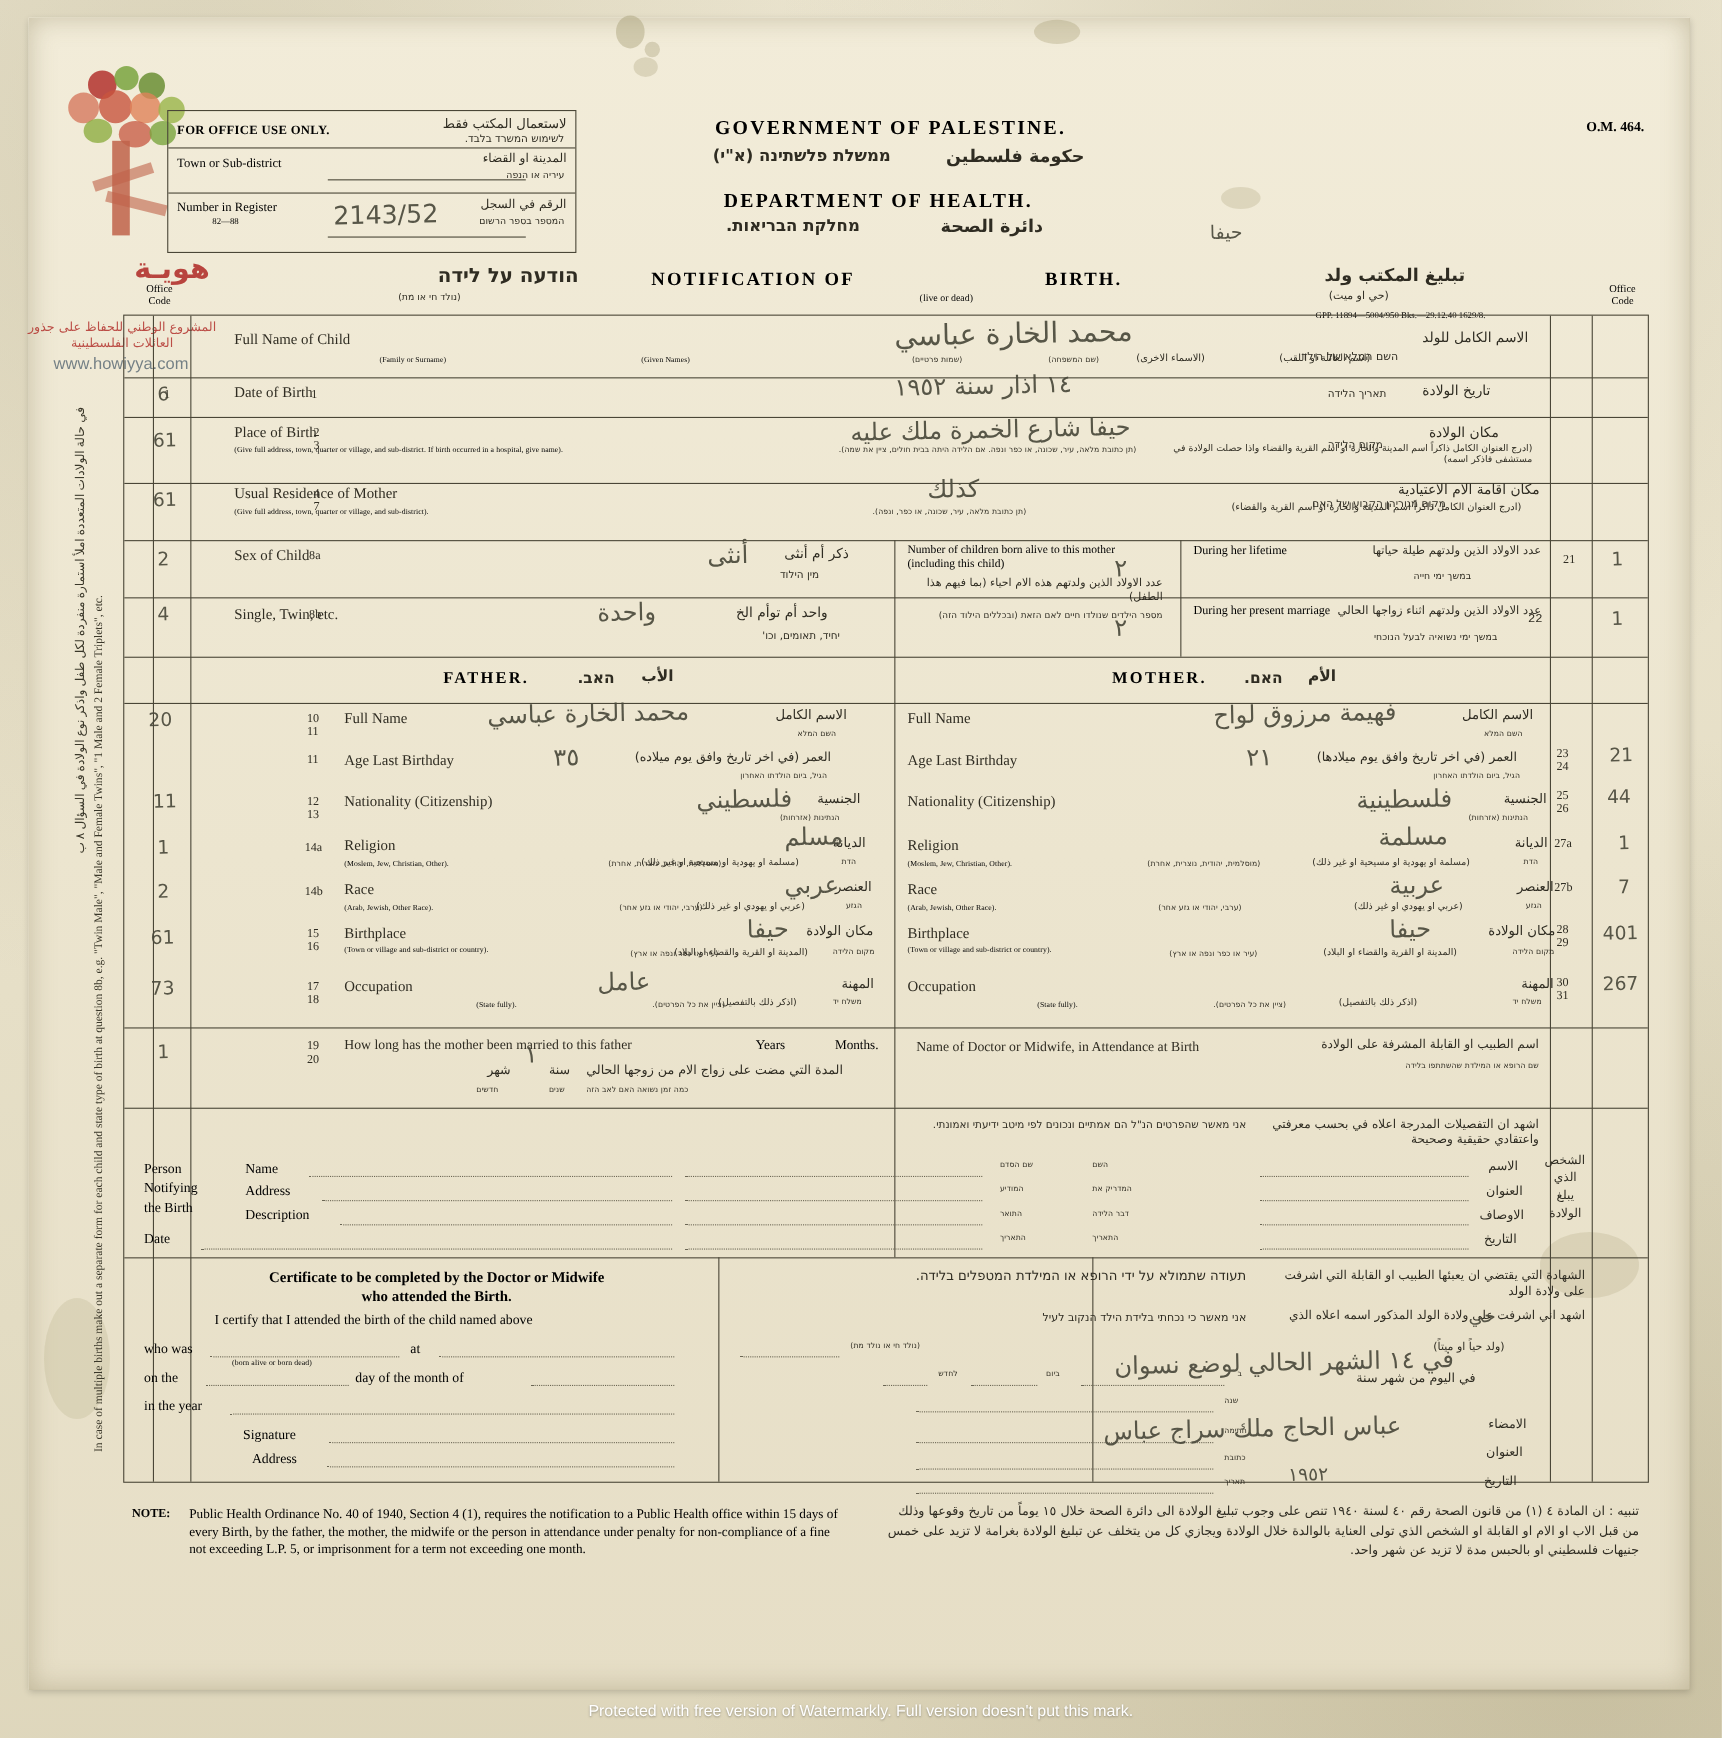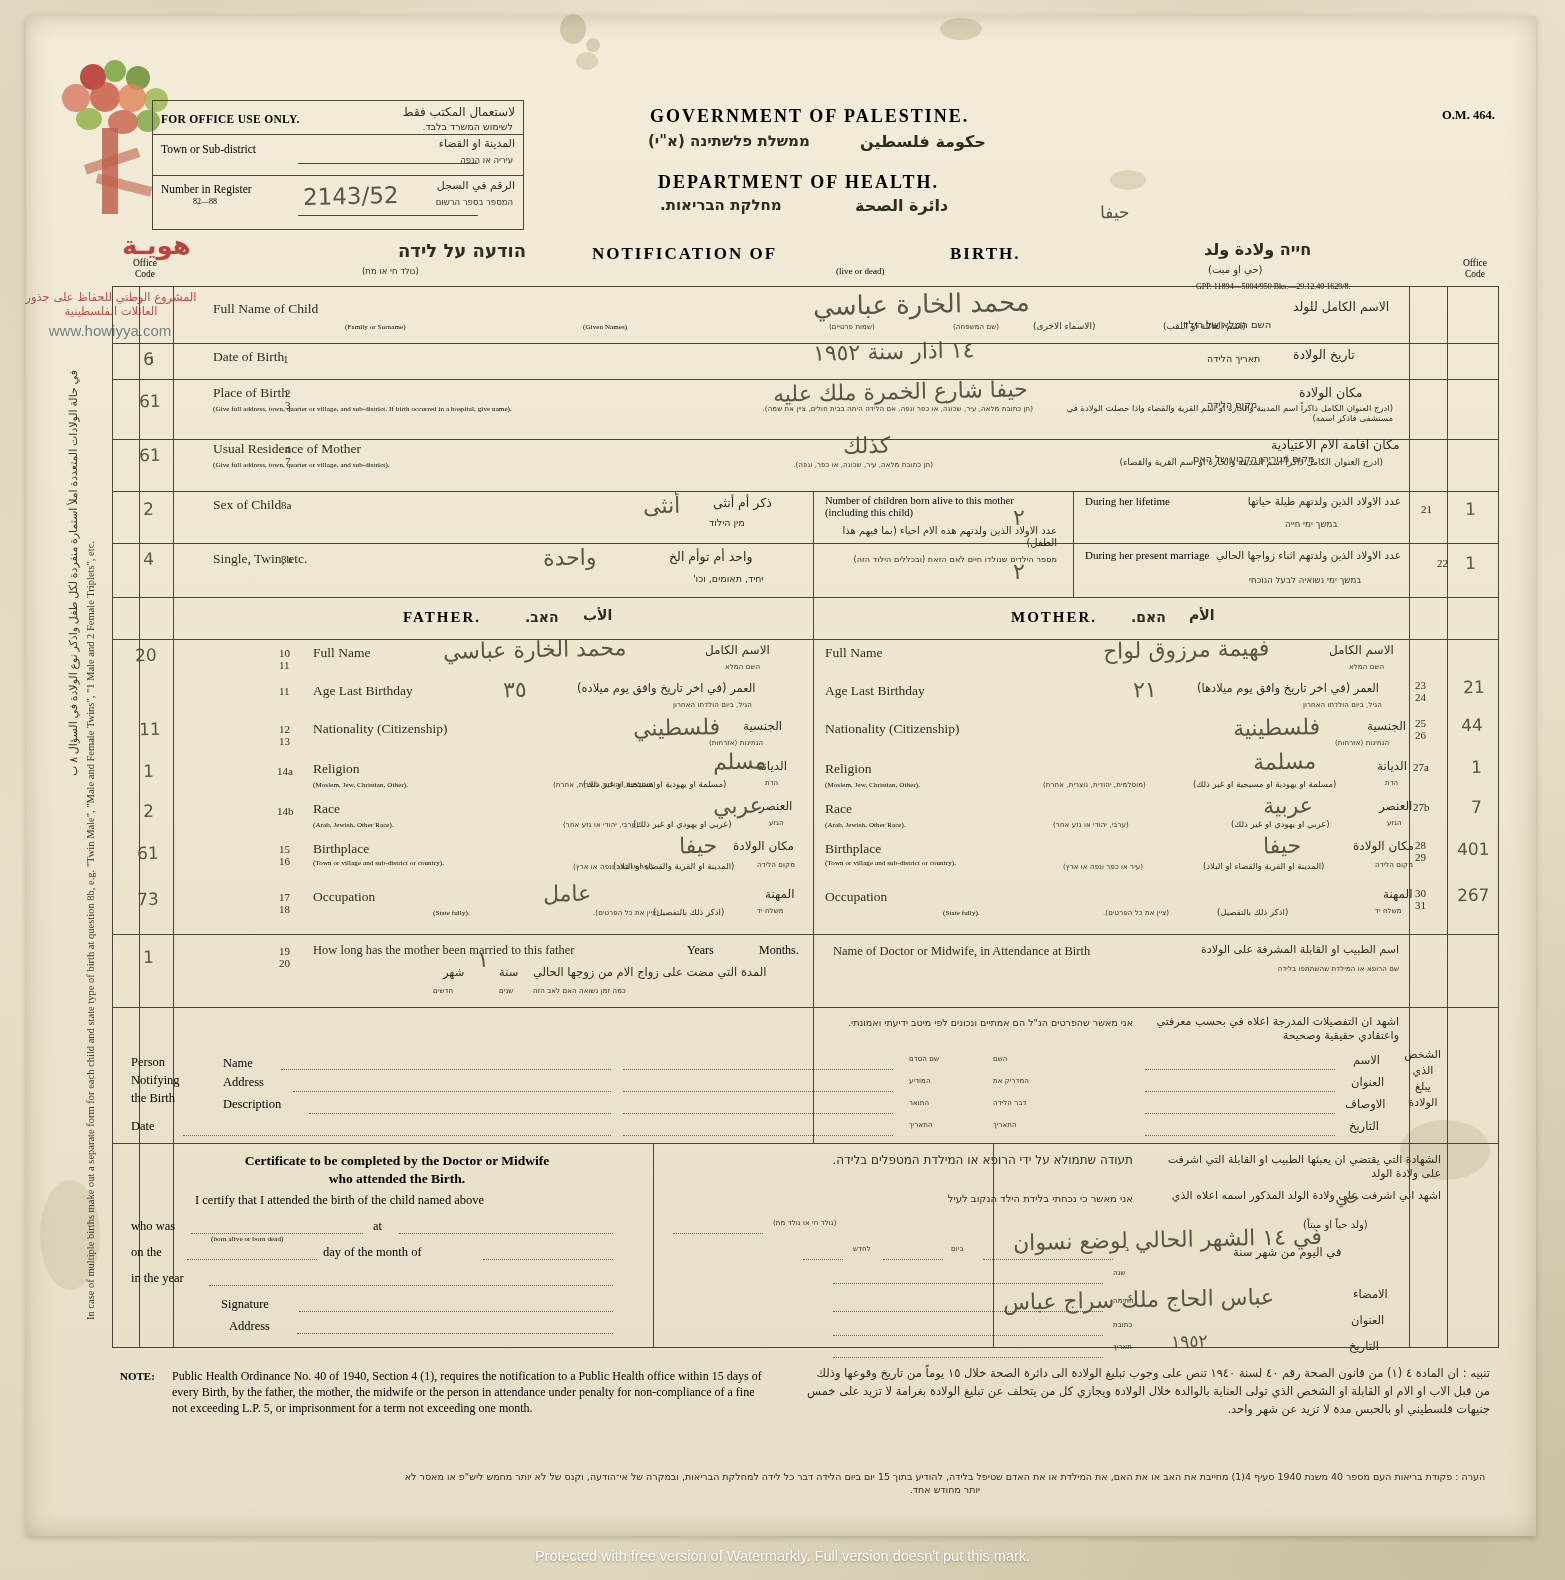--- a/index.html
+++ b/index.html
@@ -127,21 +127,21 @@
   <div class="he" style="position:absolute;left:648px;top:132px;font-size:15px;font-weight:bold;">ממשלת פלשתינה (א"י)</div>
   <div class="en ttl" style="position:absolute;left:658px;top:172px;font-size:18px;font-weight:bold;">DEPARTMENT OF HEALTH.</div>
   <div class="ar" style="position:absolute;left:855px;top:196px;font-size:16px;font-weight:bold;">دائرة الصحة</div>
   <div class="he" style="position:absolute;left:660px;top:196px;font-size:15px;font-weight:bold;">מחלקת הבריאות.</div>
 
   <div class="en ttl" style="position:absolute;left:592px;top:244px;font-size:17px;font-weight:bold;">NOTIFICATION OF</div>
   <div class="en" style="position:absolute;left:836px;top:266px;font-size:9px;">(live or dead)</div>
   <div class="en ttl" style="position:absolute;left:950px;top:244px;font-size:17px;font-weight:bold;">BIRTH.</div>
   <div class="he" style="position:absolute;left:398px;top:240px;font-size:18px;font-weight:bold;">הודעה על לידה</div>
   <div class="he" style="position:absolute;left:362px;top:266px;font-size:8.5px;">(נולד חי או מת)</div>
-  <div class="ar" style="position:absolute;left:1204px;top:240px;font-size:16px;font-weight:bold;">חייה ولادة ولد</div>
+  <div class="ar" style="position:absolute;left:1204px;top:240px;font-size:16px;font-weight:bold;">تبليغ المكتب ولد</div>
   <div class="ar" style="position:absolute;left:1208px;top:264px;font-size:10px;">(حي او ميت)</div>
 
   <div class="en" style="position:absolute;left:1442px;top:108px;font-size:12.5px;font-weight:bold;">O.M. 464.</div>
   <div class="en" style="position:absolute;left:1196px;top:282px;font-size:8px;">GPP. 11894—5004/950 Bks.—29.12.40  1629/8.</div>
 
   <div class="en" style="position:absolute;left:118px;top:258px;font-size:9.5px;line-height:11px;text-align:center;width:54px;">Office<br>Code</div>
   <div class="en" style="position:absolute;left:1448px;top:258px;font-size:9.5px;line-height:11px;text-align:center;width:54px;">Office<br>Code</div>
 
   <div class="hand small" style="position:absolute;left:1100px;top:202px;">حيفا</div>
 
@@ -230,21 +230,21 @@
     <div class="num" style="position:absolute;left:168px;top:266px;">8b</div>
     <div class="lbl en" style="position:absolute;left:100px;top:264px;">Single, Twin, etc.</div>
     <div class="he" style="position:absolute;left:580px;top:286px;font-size:9.5px;">יחיד, תאומים, וכו'</div>
     <div class="ar" style="position:absolute;left:556px;top:262px;font-size:12.5px;">واحد أم توأم الخ</div>
     <div class="hand" style="position:absolute;left:430px;top:258px;">واحدة</div>
     <div class="hand small" style="position:absolute;left:30px;top:262px;">4</div>
 
     <div class="en" style="position:absolute;left:972px;top:262px;width:140px;font-size:11px;line-height:13px;">During her present marriage</div>
     <div class="he xs" style="position:absolute;left:1136px;top:288px;font-size:8.5px;">במשך ימי נשואיה לבעל הנוכחי</div>
     <div class="ar" style="position:absolute;left:1010px;top:262px;width:278px;font-size:10.5px;text-align:right;">عدد الاولاد الذين ولدتهم اثناء زواجها الحالي</div>
-    <div class="num" style="position:absolute;left:1324px;top:270px;">22</div>
+    <div class="num" style="position:absolute;left:1276px;top:270px;font-family:Liberation Mono, monospace;">22</div>
     <div class="hand" style="position:absolute;left:900px;top:272px;">٢</div>
     <div class="hand small" style="position:absolute;left:1352px;top:266px;">1</div>
 
     <div class="en ttl" style="position:absolute;left:290px;top:322px;font-size:15px;font-weight:bold;">FATHER.</div>
     <div class="he" style="position:absolute;left:412px;top:322px;font-size:14px;font-weight:bold;">האב.</div>
     <div class="ar" style="position:absolute;left:470px;top:320px;font-size:14px;font-weight:bold;">الأب</div>
     <div class="en ttl" style="position:absolute;left:898px;top:322px;font-size:15px;font-weight:bold;">MOTHER.</div>
     <div class="he" style="position:absolute;left:1018px;top:322px;font-size:14px;font-weight:bold;">האם.</div>
     <div class="ar" style="position:absolute;left:1076px;top:320px;font-size:14px;font-weight:bold;">الأم</div>
 
@@ -470,16 +470,15 @@
 
     <div class="hand small" style="position:absolute;left:1222px;top:900px;">حي</div>
     <div class="hand" style="position:absolute;left:900px;top:940px;">في ١٤ الشهر الحالي لوضع نسوان</div>
     <div class="hand" style="position:absolute;left:890px;top:1000px;">عباس الحاج ملك سراج عباس</div>
     <div class="hand small" style="position:absolute;left:1058px;top:1044px;">١٩٥٢</div>
   </div>
 
   <div class="en" style="position:absolute;left:120px;top:1370px;font-size:11px;font-variant:small-caps;font-weight:bold;">NOTE:</div>
   <div class="en" style="position:absolute;left:172px;top:1368px;width:600px;font-size:12px;line-height:16px;">Public Health Ordinance No. 40 of 1940, Section 4 (1), requires the notification to a Public Health office within 15 days of every Birth, by the father, the mother, the midwife or the person in attendance under penalty for non-compliance of a fine not exceeding L.P. 5, or imprisonment for a term not exceeding one month.</div>
   <div class="ar" style="position:absolute;left:800px;top:1364px;width:690px;font-size:11.5px;line-height:18px;text-align:right;">تنبيه : ان المادة ٤ (١) من قانون الصحة رقم ٤٠ لسنة ١٩٤٠ تنص على وجوب تبليغ الولادة الى دائرة الصحة خلال ١٥ يوماً من تاريخ وقوعها وذلك من قبل الاب او الام او القابلة او الشخص الذي تولى العناية بالوالدة خلال الولادة ويجازي كل من يتخلف عن تبليغ الولادة بغرامة لا تزيد على خمس جنيهات فلسطيني او بالحبس مدة لا تزيد عن شهر واحد.</div>
-  <div class="he" style="position:absolute;left:400px;top:1470px;width:1090px;font-size:9.5px;line-height:13px;text-align:center;">הערה : פקודת בריאות העם מספר 40 משנת 1940 סעיף 4(1) מחייבת את האב או את האם, את המילדת או את האדם שטיפל בלידה, להודיע בתוך 15 יום ביום הלידה דבר כל לידה למחלקת הבריאות, ובמקרה של אי־הודעה, וקנס של לא יותר מחמש ליש"פ או מאסר לא יותר מחודש אחד.</div>
 
   <div class="wm">Protected with free version of Watermarkly. Full version doesn't put this mark.</div>
 </div>
 
 </body></html>

